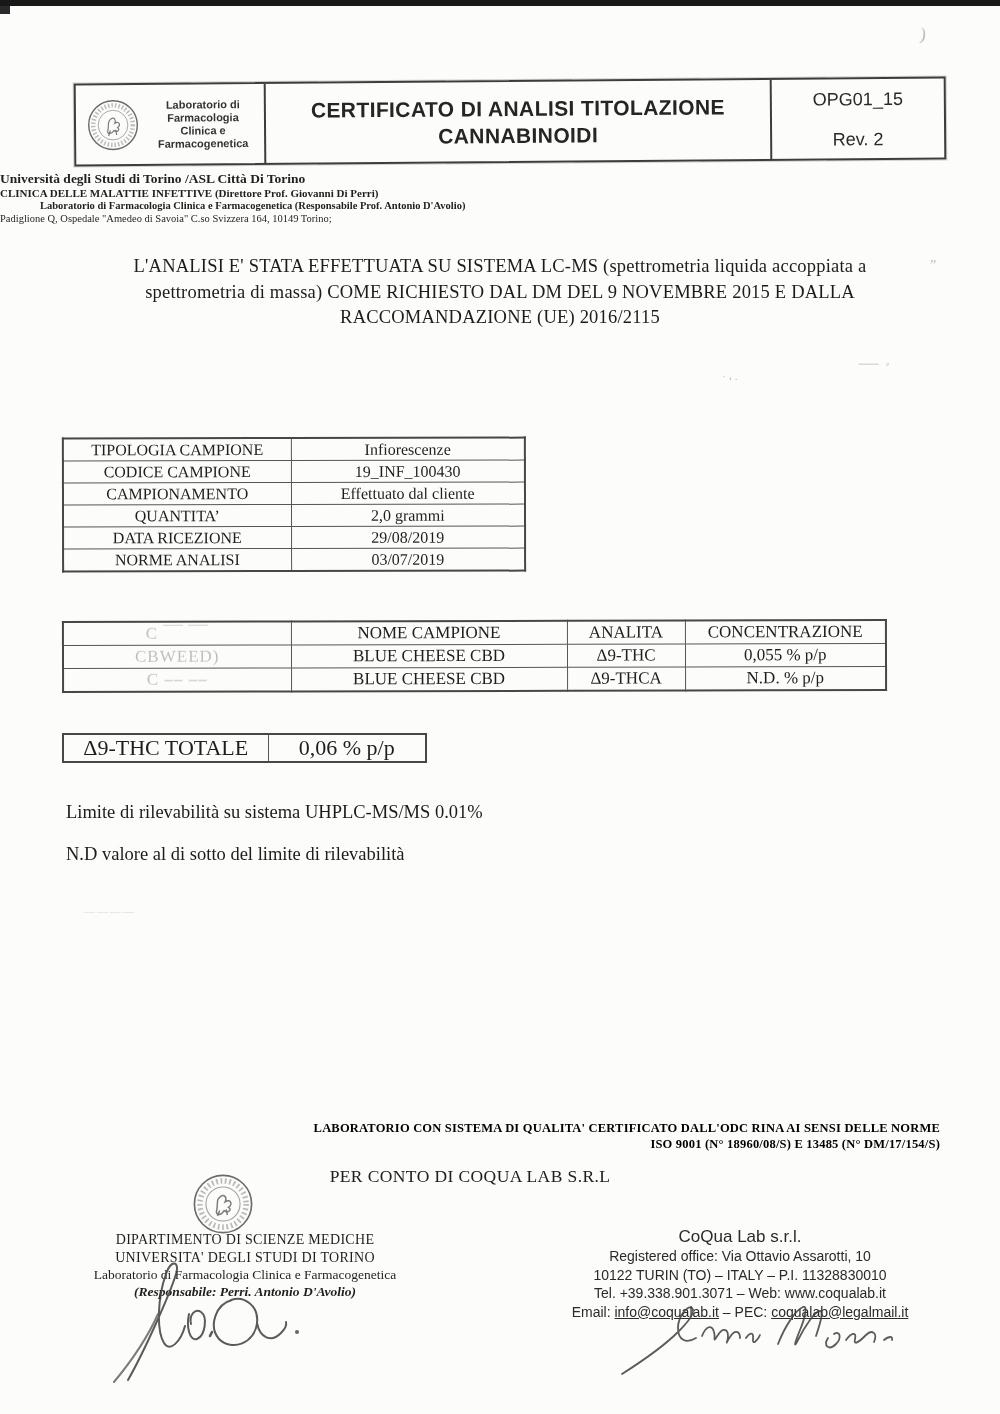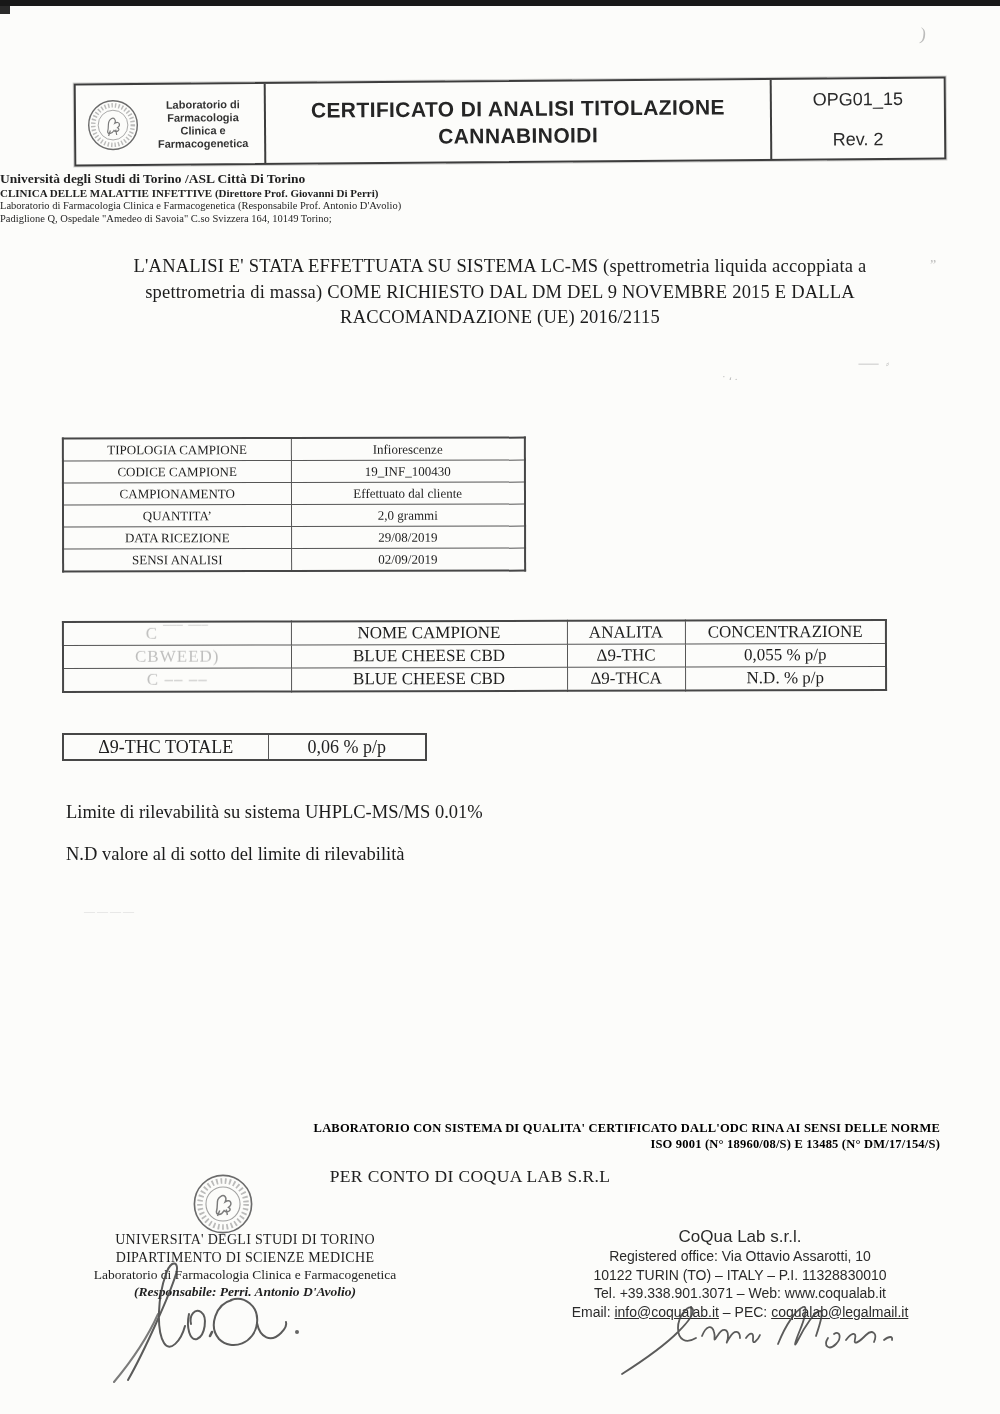--- a/index.html
+++ b/index.html
@@ -26,40 +26,40 @@
   .logo-text{flex:1;text-align:center;font-weight:bold;font-size:11px;line-height:13px;color:#333;}
   .title-cell{flex:1;display:flex;flex-direction:column;justify-content:center;text-align:center;
     font-weight:bold;font-size:21px;line-height:27px;letter-spacing:.4px;color:#252525;}
   .code-cell{width:172px;border-right:none;display:flex;flex-direction:column;justify-content:space-between;
     text-align:center;padding:10px 0 8px 0;font-size:18px;color:#2a2a2a;}
 
   
   .letterhead{position:absolute;top:171px;left:0;width:100%;color:#1f1f1f;}
   .lh1{font-weight:bold;font-size:13.5px;line-height:16px;}
   .lh2{font-weight:bold;font-size:11px;line-height:13px;}
-  .lh3{font-weight:normal;font-size:10.5px;line-height:12.5px;}
+  .lh3{font-weight:bold;font-size:10.5px;line-height:12.5px;padding-left:40px;}
   .lh4{font-size:10.5px;line-height:12.5px;}
   .lh5{font-size:11.5px;line-height:15px;}
   .uline{text-decoration:underline;}
 
   
   .statement{position:absolute;top:254px;left:88px;width:824px;text-align:center;
     font-size:18.5px;line-height:25.5px;letter-spacing:.2px;color:#1c1c1c;}
 
   
   table{position:absolute;border-collapse:collapse;table-layout:fixed;color:#1e1e1e;
     font-family:"Liberation Serif","DejaVu Serif",serif;}
   td{border:1.8px solid #565656;text-align:center;padding:0 4px;overflow:hidden;white-space:nowrap;}
   .sample-table{left:62px;top:437px;width:462px;border:2.5px solid #474747;transform:rotate(-0.1deg);}
-  .sample-table td{height:21px;font-size:13px;}
+  .sample-table td{height:21px;font-size:16px;}
   .results-table{left:62px;top:620px;width:823px;border:2.5px solid #474747;transform:rotate(-0.15deg);}
   .results-table td{height:22px;font-size:17px;}
   .ghost{color:#8d8d8d;opacity:.55;filter:blur(.6px);font-size:14px;letter-spacing:1px;}
   .total-table{left:62px;top:733px;width:363px;border:2.5px solid #474747;}
-  .total-table td{height:24px;font-size:18px;}
+  .total-table td{height:24px;font-size:22px;}
 
   
   .note{position:absolute;left:66px;font-size:18.5px;color:#1c1c1c;}
 
   
   .certification{position:absolute;top:1121px;left:0;width:940px;text-align:right;
     font-weight:bold;font-size:12.5px;line-height:15.5px;letter-spacing:.2px;color:#000000;}
   .per-conto{position:absolute;top:1166px;left:0;width:940px;text-align:center;
     font-size:17.5px;letter-spacing:.4px;color:#202020;}
 
@@ -147,22 +147,22 @@
         </tr>
       <tr>
           <td>QUANTITA’</td>
           <td>2,0 grammi</td>
         </tr>
       <tr>
           <td>DATA RICEZIONE</td>
           <td>29/08/2019</td>
         </tr>
       <tr>
-          <td>SENSI ANALISI</td>
-          <td>02/09/2019</td>
+          <td>NORME ANALISI</td>
+          <td>03/07/2019</td>
         </tr>
     </tbody>
   </table>
 
   <table class="results-table">
     <colgroup>
         <col style="width:228px">
         <col style="width:276px">
         <col style="width:118px">
         <col style="width:201px">
@@ -212,22 +212,22 @@
   <div class="per-conto">PER CONTO DI COQUA LAB S.R.L</div>
 
   <svg class="seal" style="left:190px;top:1168px;" width="66" height="72" viewBox="0 0 60 60">
     <circle cx="30" cy="30" r="26" fill="none" stroke="#6b6b6b" stroke-width="1.5"></circle>
     <circle cx="30" cy="30" r="21" fill="none" stroke="#7a7a7a" stroke-width="5" stroke-dasharray="1.6 2.4" opacity="0.5"></circle>
     <circle cx="30" cy="30" r="15.5" fill="none" stroke="#7a7a7a" stroke-width="1" opacity="0.7"></circle>
     <path d="M24 37 C26 30 23 26 28 23 C31 21 34 24 32 28 C37 25 39 30 35 33 C39 35 34 39 31 36 C28 41 24 40 24 37 Z M27 36 L25 41 M33 35 L34 40" fill="none" stroke="#636363" stroke-width="1.3" opacity="0.85"></path>
   </svg>
 
   <div class="signer-left">
+    <div class="sl-caps">DIPARTIMENTO DI SCIENZE MEDICHE</div>
     <div class="sl-caps">UNIVERSITA' DEGLI STUDI DI TORINO</div>
-    <div class="sl-caps">DIPARTIMENTO DI SCIENZE MEDICHE</div>
     <div class="sl-lab">Laboratorio di Farmacologia Clinica e Farmacogenetica</div>
     <div class="sl-resp">(Responsabile: Perri. Antonio D'Avolio)</div>
   </div>
 
   <svg class="sig" style="left:92px;top:1248px;" width="215" height="135" viewBox="0 0 215 135">
     <g fill="none" stroke="#3f3f3f" stroke-width="2" stroke-linecap="round" opacity="0.85">
       <path d="M36 132 C52 104 78 46 84 26 C88 13 79 11 74 26 C66 48 64 82 72 95 C78 105 89 93 93 78"></path>
       <path d="M97 66 C94 80 98 93 105 91 C113 88 116 69 109 64 C103 60 97 67 99 76"></path>
       <path d="M118 88 L120 84" stroke-width="2.6"></path>
       <path d="M140 52 C124 56 116 78 127 91 C140 104 163 95 165 75 C167 58 152 47 139 52"></path>

